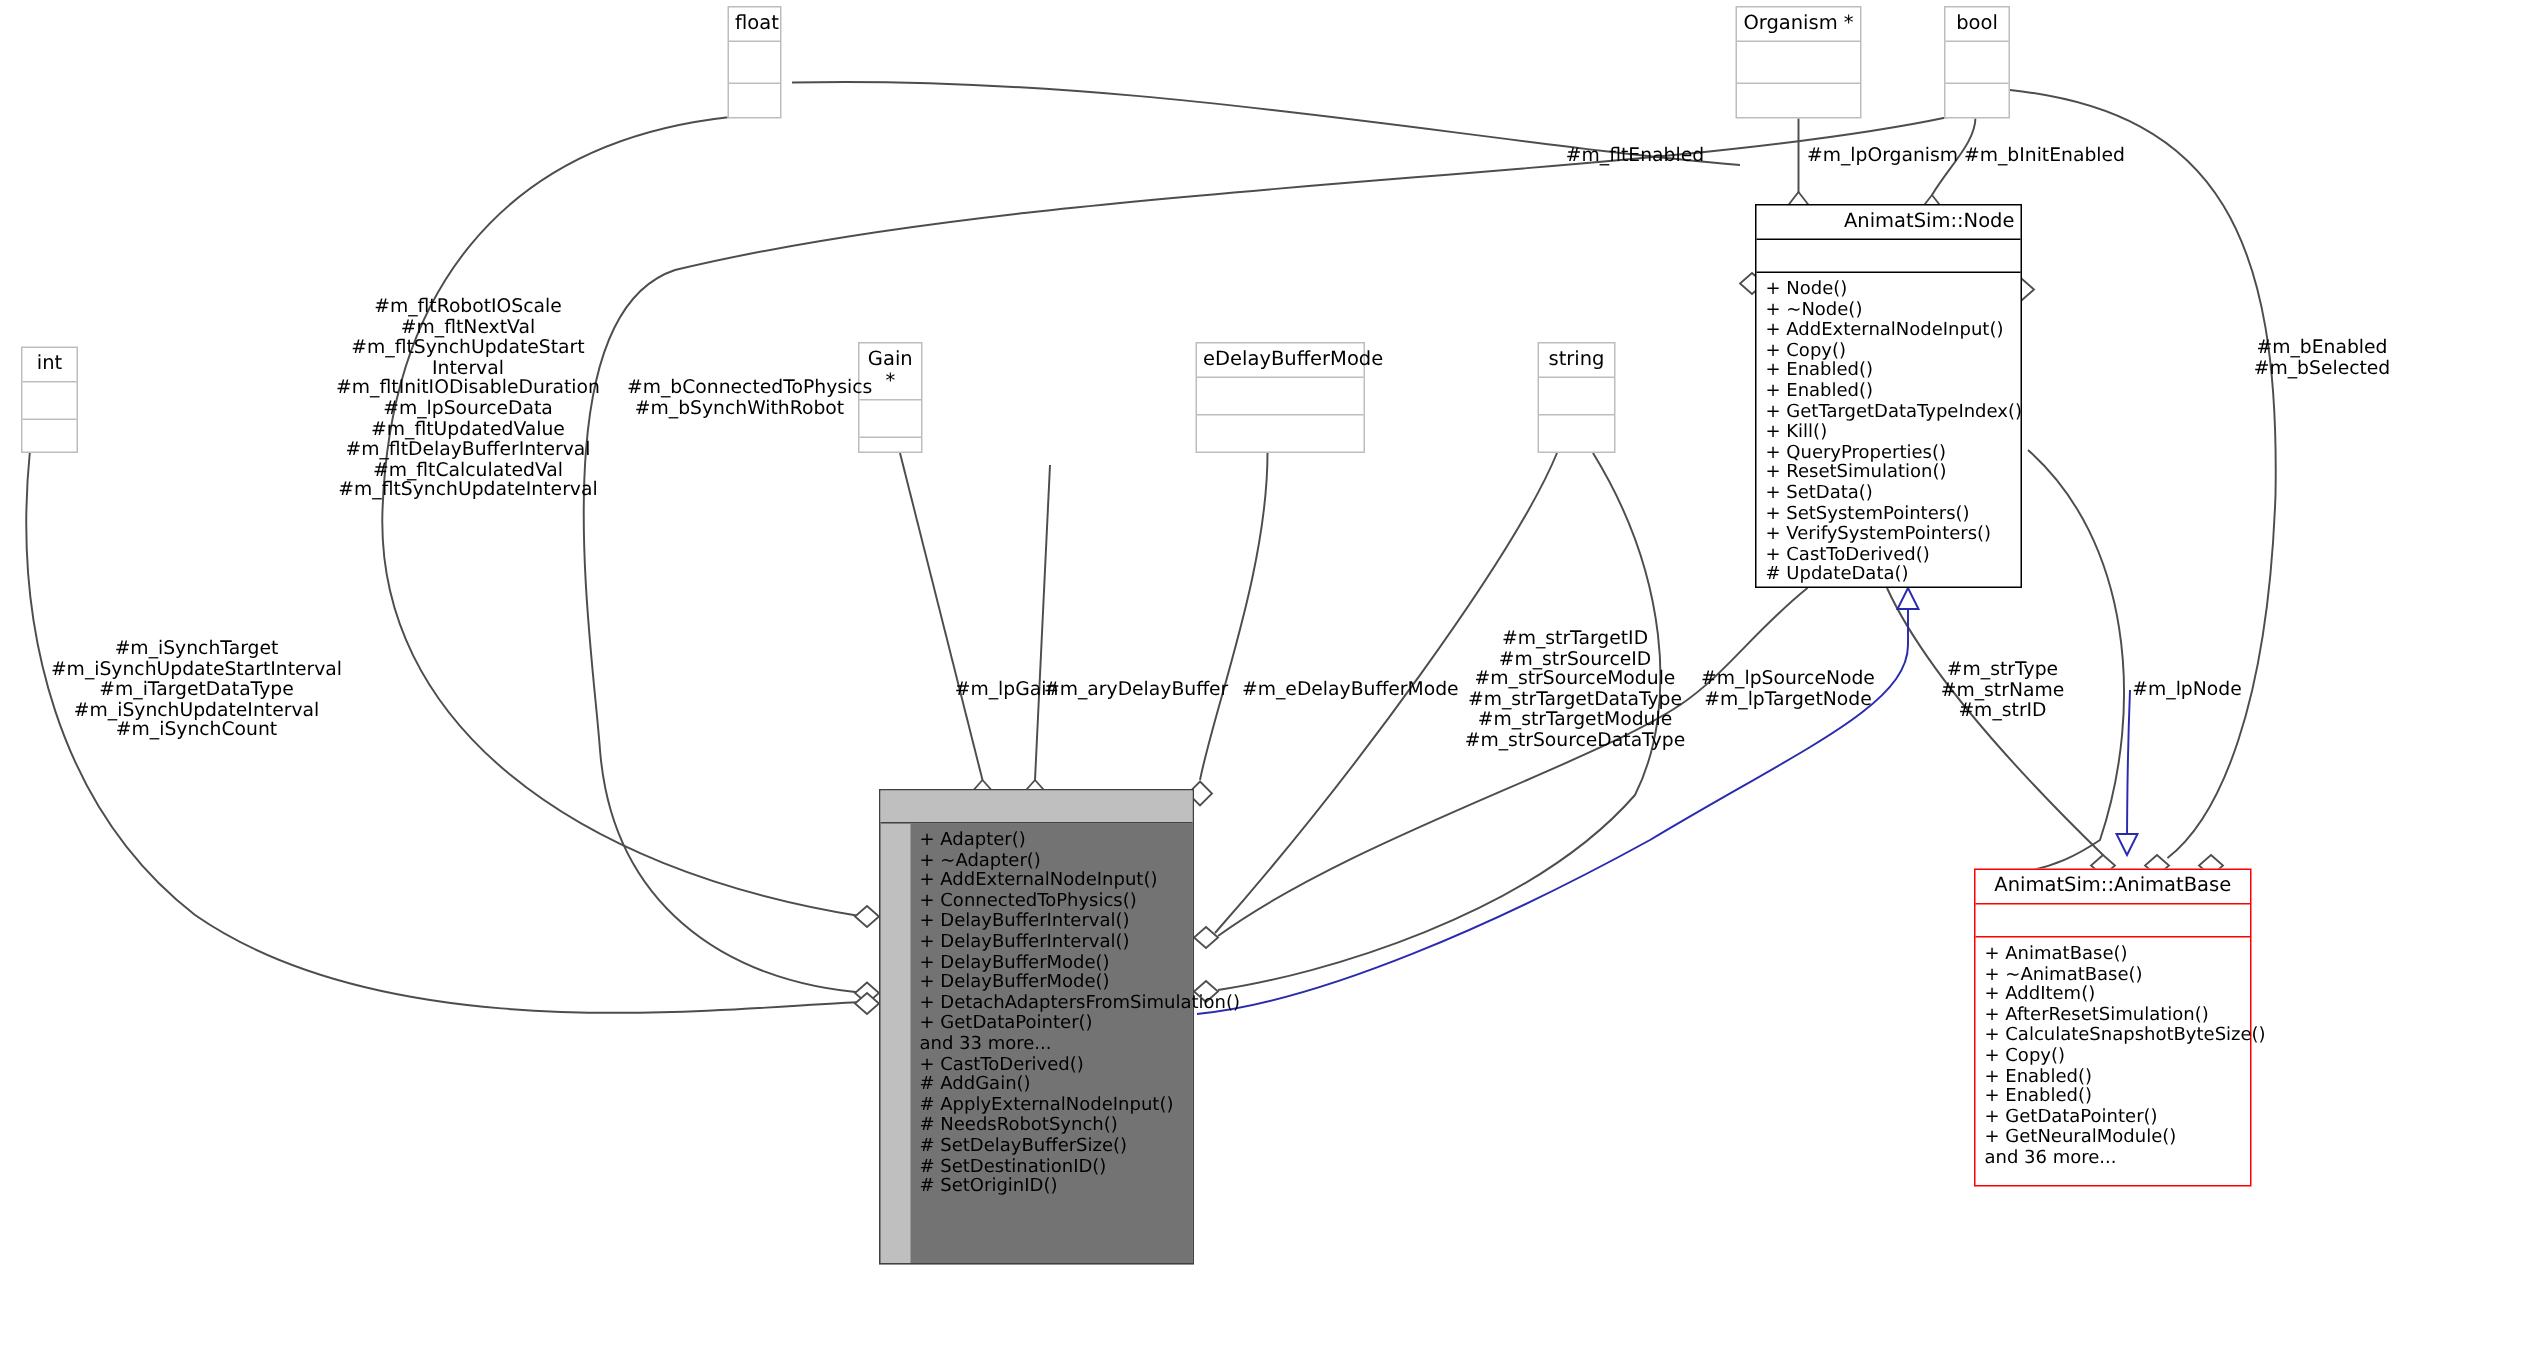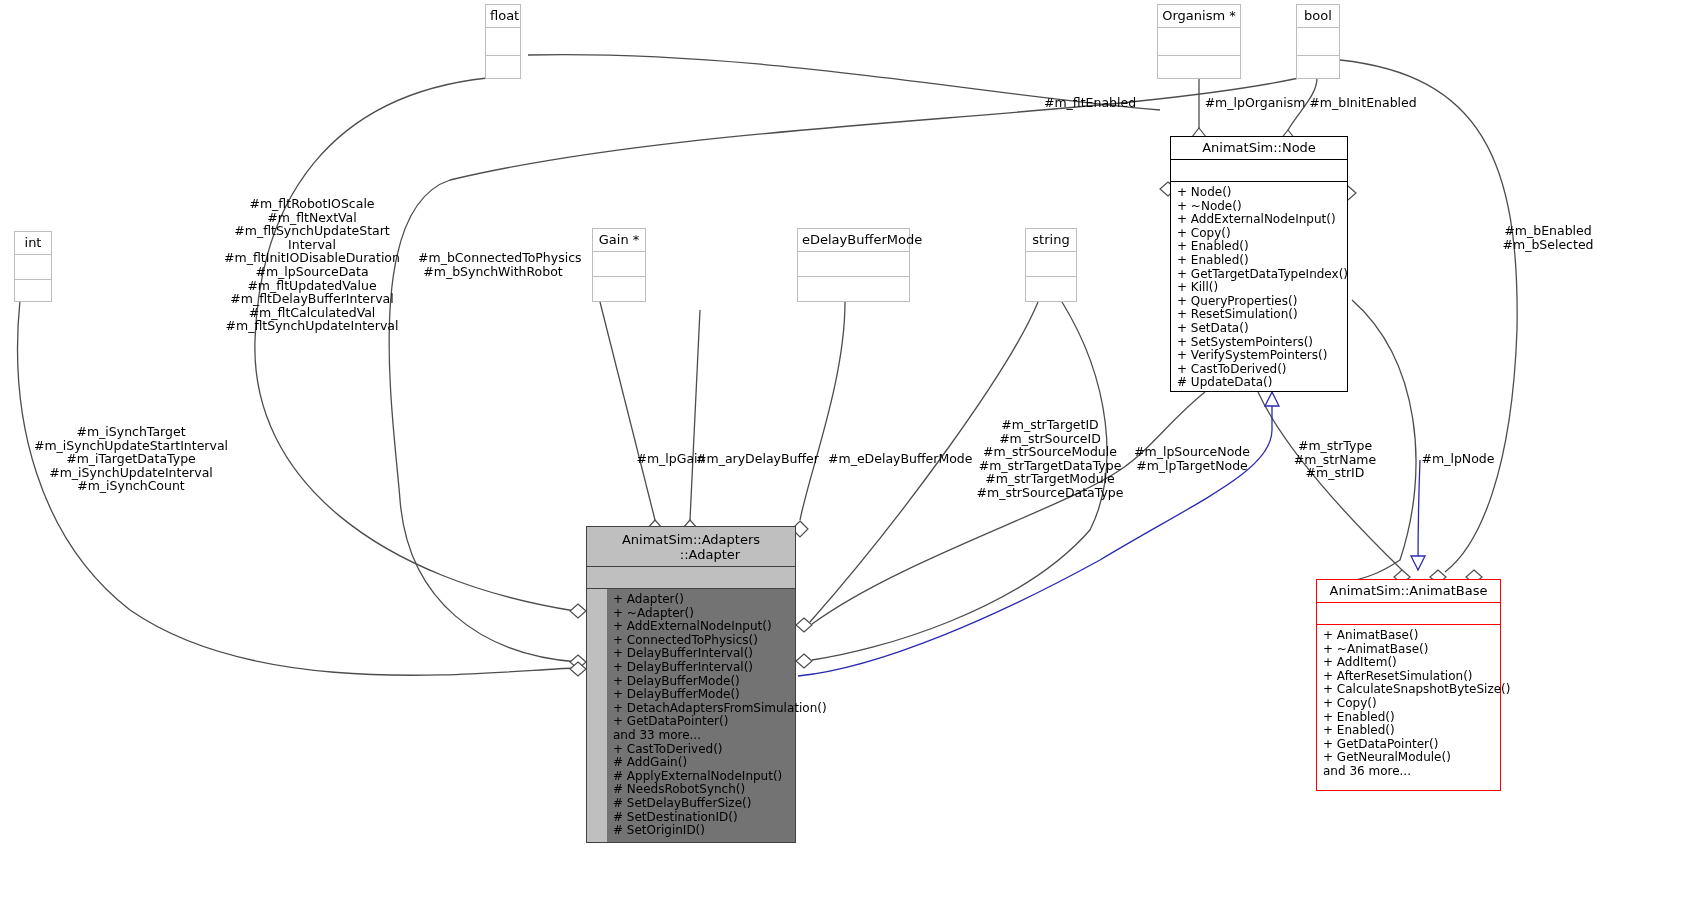--- a/index.html
+++ b/index.html
@@ -68,21 +68,21 @@
     padding-top: 5px;
   }
   .node.center .attrs {
     background: #bfbfbf;
     border-bottom: 1px solid #404040;
     height: 22px;
   }
   .node.center .ops { background: #737373; margin-left: 20px; }
 
   .node.dark { border: 1px solid #000000; }
-  .node.dark .title { border-bottom: 1px solid #000000; }
+  .node.dark .title { border-bottom: 1px solid #000000; text-align: right; }
   .node.dark .attrs { border-bottom: 1px solid #000000; height: 22px; }
 
   .node.redbox { border: 1px solid #ff0000; }
   .node.redbox .title { border-bottom: 1px solid #ff0000; }
   .node.redbox .attrs { border-bottom: 1px solid #ff0000; height: 22px; }
 
   .member-list {
     list-style: none;
     margin: 0;
     padding: 4px 0 3px 6px;
@@ -190,21 +190,21 @@
     <div class="attrs"></div>
     <div class="ops"></div>
   </div>
 
   <div class="node tbox" style="left:14px; top:231px; width:38px; height:71px;">
     <div class="title">int</div>
     <div class="attrs" style="height:25px"></div>
     <div class="ops"></div>
   </div>
 
-  <div class="node tbox" style="left:592px; top:228px; width:54px; height:74px;">
+  <div class="node tbox" style="left:572px; top:228px; width:43px; height:74px;">
     <div class="title">Gain *</div>
     <div class="attrs" style="height:25px"></div>
     <div class="ops"></div>
   </div>
 
 
   <div class="node tbox" style="left:797px; top:228px; width:113px; height:74px;">
     <div class="title">eDelayBufferMode</div>
     <div class="attrs" style="height:25px"></div>
     <div class="ops"></div>
@@ -234,24 +234,20 @@
         <li>+ SetData()</li>
         <li>+ SetSystemPointers()</li>
         <li>+ VerifySystemPointers()</li>
         <li>+ CastToDerived()</li>
         <li># UpdateData()</li>
       </ul>
     </div>
   </div>
 
   <div class="node center" style="left:586px; top:526px; width:210px; height:317px;">
-    <div class="title title-2line">
-      <span>AnimatSim::Adapters</span>
-      <span class="l2">::Adapter</span>
-    </div>
     <div class="attrs"></div>
     <div class="ops">
       <ul class="member-list">
         <li>+ Adapter()</li>
         <li>+ ~Adapter()</li>
         <li>+ AddExternalNodeInput()</li>
         <li>+ ConnectedToPhysics()</li>
         <li>+ DelayBufferInterval()</li>
         <li>+ DelayBufferInterval()</li>
         <li>+ DelayBufferMode()</li>

